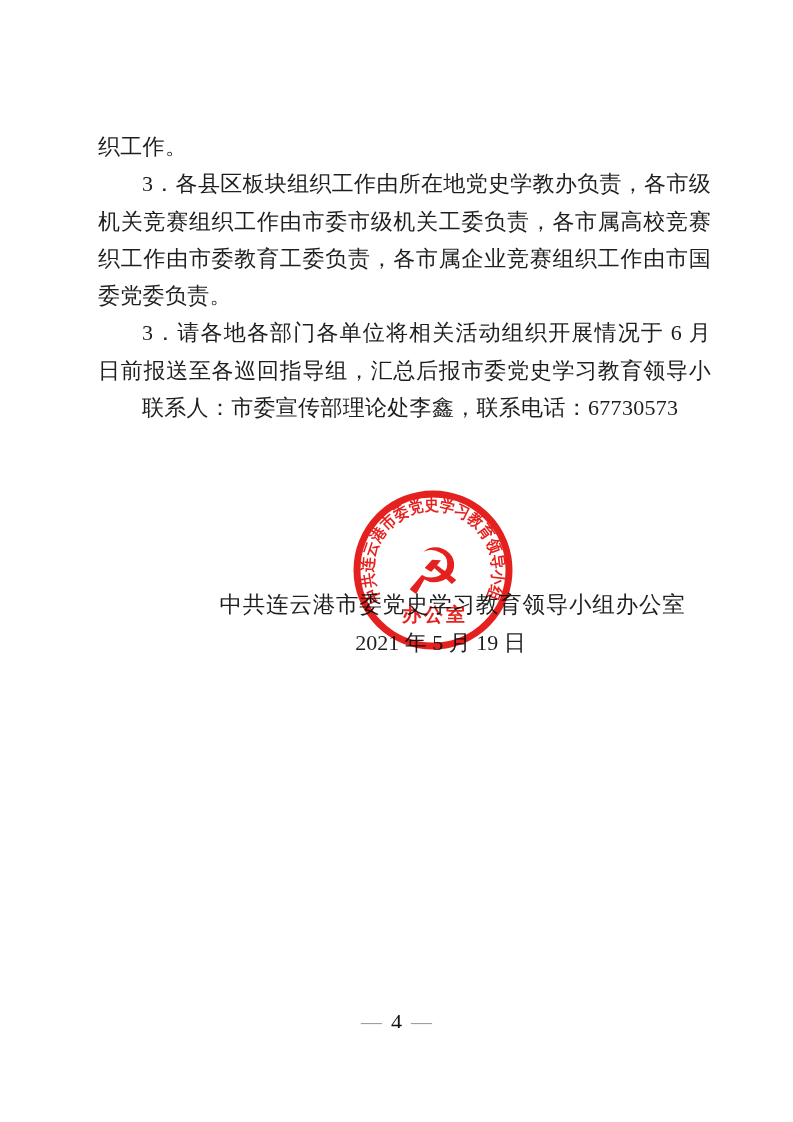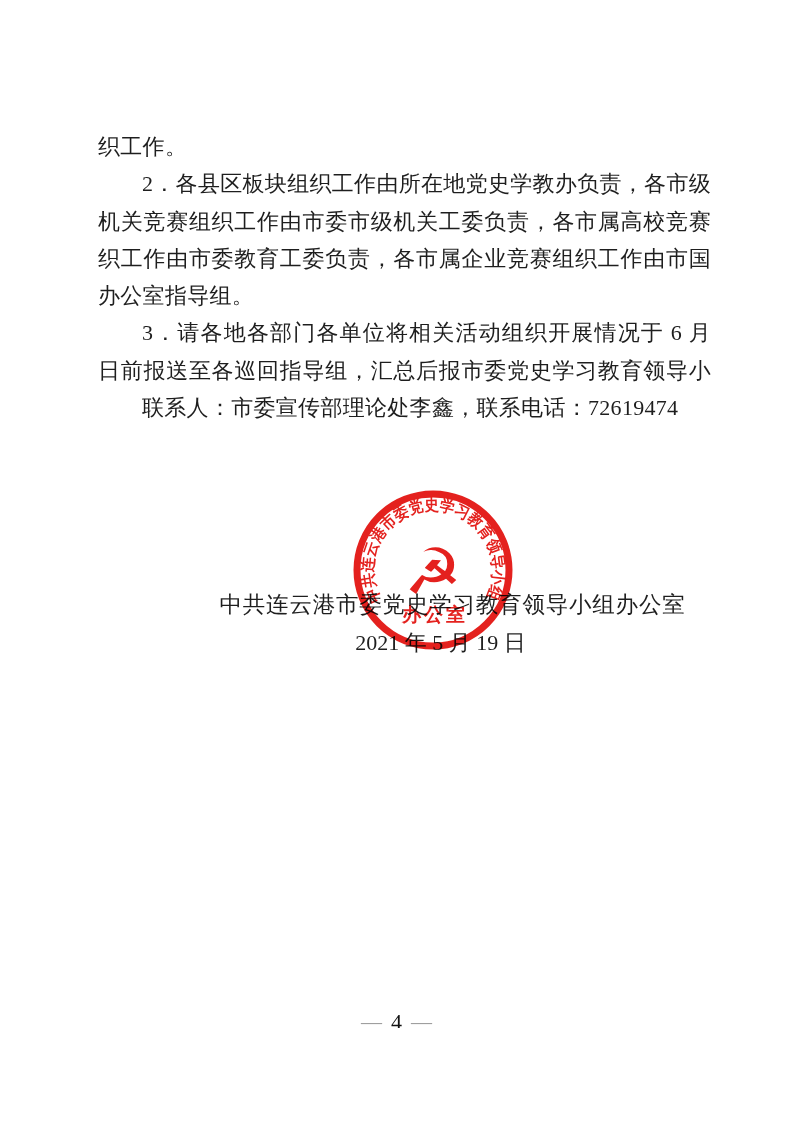--- a/index.html
+++ b/index.html
@@ -109,27 +109,27 @@
     font-size: 22px;
   }
 </style>
 </head>
 <body>
 
 <div class="page">
 
   <div class="body-text">
     <div class="line">织工作。</div>
-    <div class="line indent fill">2．各县区板块组织工作由所在地党史学教办负责，各市级</div>
+    <div class="line indent fill">3．各县区板块组织工作由所在地党史学教办负责，各市级</div>
     <div class="line fill">机关竞赛组织工作由市委市级机关工委负责，各市属高校竞赛组</div>
     <div class="line fill">织工作由市委教育工委负责，各市属企业竞赛组织工作由市国资</div>
-    <div class="line">办公室指导组。</div>
+    <div class="line">委党委负责。</div>
     <div class="line indent fill">3．请各地各部门各单位将相关活动组织开展情况于 6 月 12</div>
     <div class="line fill">日前报送至各巡回指导组，汇总后报市委党史学习教育领导小组</div>
-    <div class="line indent">联系人：市委宣传部理论处李鑫，联系电话：72619474</div>
+    <div class="line indent">联系人：市委宣传部理论处李鑫，联系电话：67730573</div>
   </div>
 
   <div class="signature">中共连云港市委党史学习教育领导小组办公室</div>
   <div class="date-line">2021 年 5 月 19 日</div>
 
   <div class="seal">
     <svg viewBox="0 0 164 164" xmlns="http://www.w3.org/2000/svg">
       <circle cx="82" cy="82" r="76" fill="none" stroke="#e2100c" stroke-width="7"></circle>
       <path id="sealArc" d="M 30 112 A 60 60 0 1 1 134 112" fill="none"></path>
       <text class="ring-text" fill="#e2100c">

